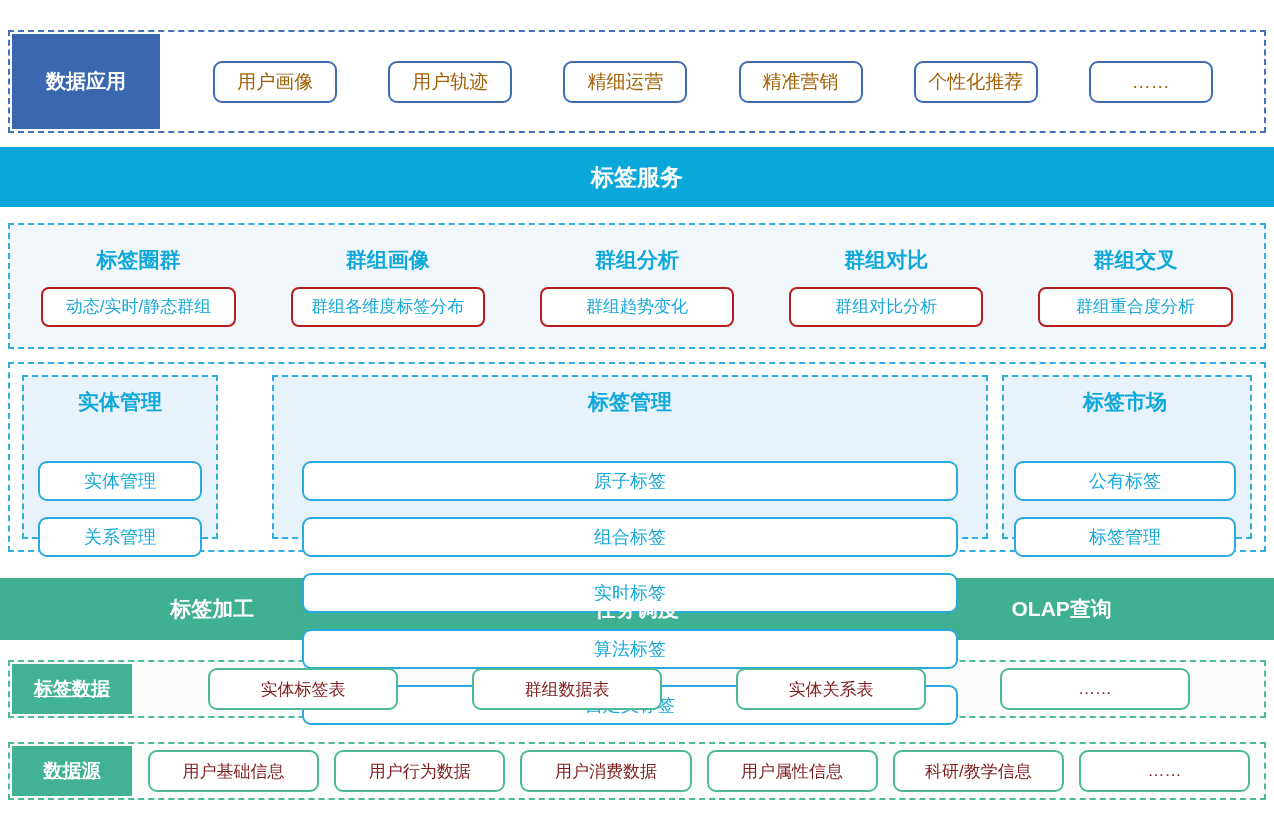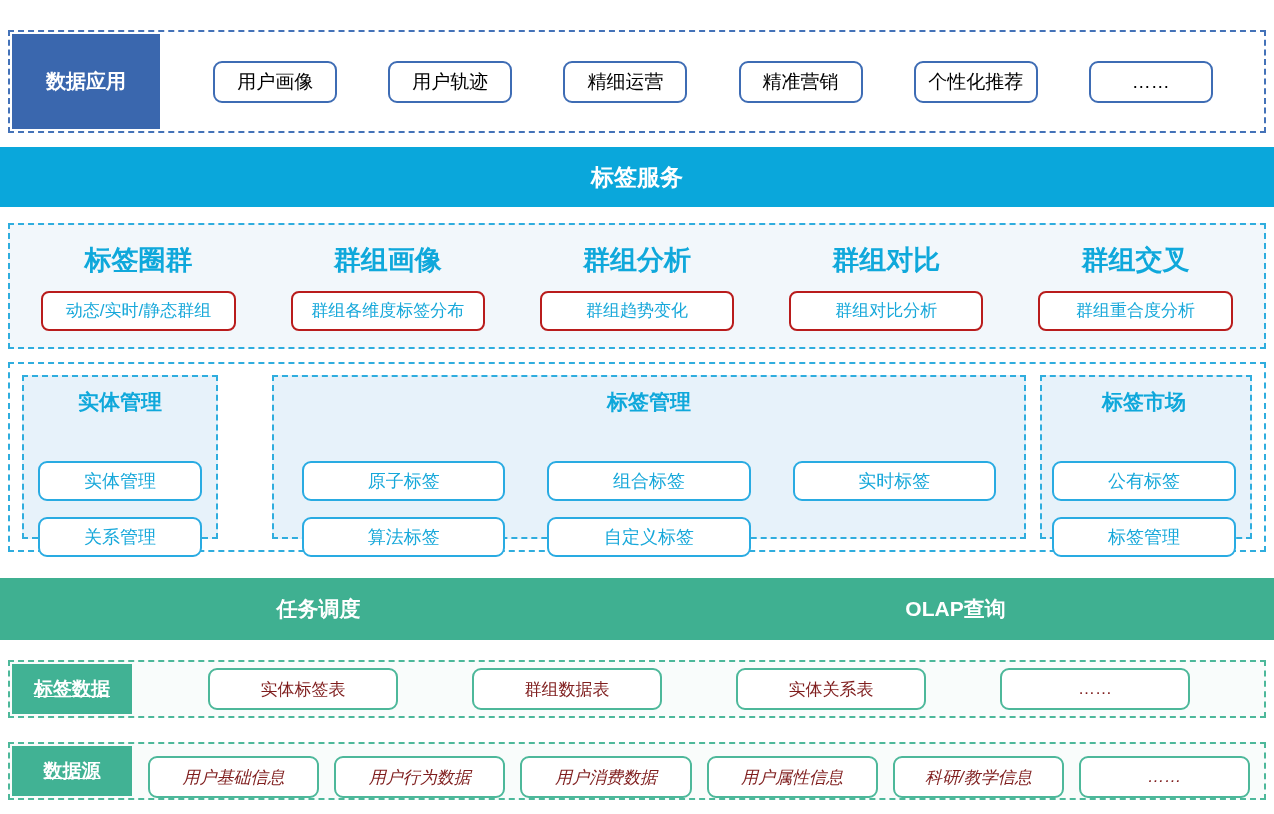--- a/index.html
+++ b/index.html
@@ -7,54 +7,54 @@
   .page{width:1274px;height:814px;position:relative;}
 
   
   .pill{display:flex;align-items:center;justify-content:center;background:#fff;box-sizing:border-box;white-space:nowrap;}
   .solid-label{display:flex;align-items:center;justify-content:center;color:#fff;font-weight:bold;}
 
   
   .sec-apps{margin:30px 8px 0;height:103px;border:2px dashed #4472b8;box-sizing:border-box;display:flex;align-items:stretch;background:#fff;}
   .apps-label{width:148px;margin:2px;background:#3a67ae;font-size:20px;}
   .apps-items{flex:1;display:flex;align-items:center;justify-content:space-evenly;}
-  .pill-blue{width:124px;height:42px;border:2px solid #3e6cb4;border-radius:9px;color:#000000;font-size:19px;}
+  .pill-blue{width:124px;height:42px;border:2px solid #3e6cb4;border-radius:9px;color:#a16207;font-size:19px;}
 
   
   .bar-cyan{margin-top:14px;height:60px;background:#0aa7db;color:#fff;font-size:23px;font-weight:bold;display:flex;align-items:center;justify-content:center;}
 
   
   .sec-groups{margin:16px 8px 0;height:126px;border:2px dashed #2fadde;background:#f2f7fb;box-sizing:border-box;display:grid;grid-template-columns:repeat(5,1fr);align-content:center;row-gap:0;padding:4px 4px;}
   .group-col{display:flex;flex-direction:column;align-items:center;gap:13px;}
-  .col-title{color:#0fa8db;font-weight:bold;font-size:27px;}
+  .col-title{color:#0fa8db;font-weight:bold;font-size:21px;}
   .pill-cyan{height:40px;border:2px solid #b91c1c;border-radius:8px;color:#17a8da;font-size:17px;width:78%;}
 
   
   .sec-mgmt{margin:13px 8px 0;height:190px;border:2px dashed #2fadde;background:#fff;box-sizing:border-box;display:flex;align-items:stretch;padding:11px 12px;}
   .panel{border:2px dashed #2fadde;background:#e7f2fa;box-sizing:border-box;display:flex;flex-direction:column;align-items:center;padding:12px 14px;gap:33px;}
   .panel-title{color:#0fa8db;font-weight:bold;font-size:21px;line-height:26px;}
   .panel-entity{width:196px;}
   .panel-tag{flex:1;margin:0 14px 0 54px;}
-  .panel-market{width:212px;padding-left:10px;}
+  .panel-market{width:250px;padding-left:10px;}
   .stack{display:flex;flex-direction:column;gap:16px;width:100%;margin-top:13px;}
   .pill-cyan2{height:40px;border:2px solid #29abe2;border-radius:9px;color:#17a8da;font-size:18px;width:100%;}
-  .taggrid{display:grid;grid-template-columns:repeat(3,1fr);gap:16px 42px;width:100%;margin-top:13px;padding:0 14px;box-sizing:border-box;}
+  .taggrid{display:grid;grid-template-columns:repeat(1,1fr);gap:16px 42px;width:100%;margin-top:13px;padding:0 14px;box-sizing:border-box;}
 
   
   .bar-green{margin-top:26px;height:62px;background:#3fb091;display:flex;align-items:stretch;}
   .bar-green-cell{flex:1;display:flex;align-items:center;justify-content:center;color:#fff;font-weight:bold;font-size:21px;}
 
   
   .row-green{margin:20px 8px 0;height:58px;border:2px dashed #4db89a;background:#f9fcfb;box-sizing:border-box;display:flex;align-items:stretch;}
   .row-green.last{margin-top:24px;}
   .green-label{width:120px;margin:2px;background:#41b294;font-size:19px;text-decoration:underline;}
   .row-items-spread{flex:1;display:flex;align-items:center;justify-content:space-evenly;}
   .pill-green{height:42px;border:2px solid #4db89a;border-radius:9px;color:#7f1d1d;font-size:17px;}
   .pill-green.fixed{width:190px;}
-  .row-items-fill{flex:1;display:flex;align-items:flex-end;gap:15px;padding:0 14px;font-style:italic;}
+  .row-items-fill{flex:1;display:flex;align-items:center;gap:15px;padding:0 14px;}
   .row-items-fill .pill-green{flex:1;}
 </style>
 </head>
 <body>
 
 <div class="page">
 
   <div class="sec-apps">
     <div class="solid-label apps-label">数据应用</div>
     <div class="apps-items">
@@ -113,20 +113,21 @@
     <div class="panel panel-market">
       <div class="panel-title">标签市场</div>
       <div class="stack">
         <div class="pill pill-cyan2">公有标签</div>
         <div class="pill pill-cyan2">标签管理</div>
       </div>
     </div>
   </div>
 
   <div class="bar-green">
+    <div class="bar-green-cell">标签加工</div>
     <div class="bar-green-cell">任务调度</div>
     <div class="bar-green-cell">OLAP查询</div>
   </div>
 
   <div class="row-green">
     <div class="solid-label green-label">标签数据</div>
     <div class="row-items-spread">
       <div class="pill pill-green fixed">实体标签表</div>
       <div class="pill pill-green fixed">群组数据表</div>
       <div class="pill pill-green fixed">实体关系表</div>

